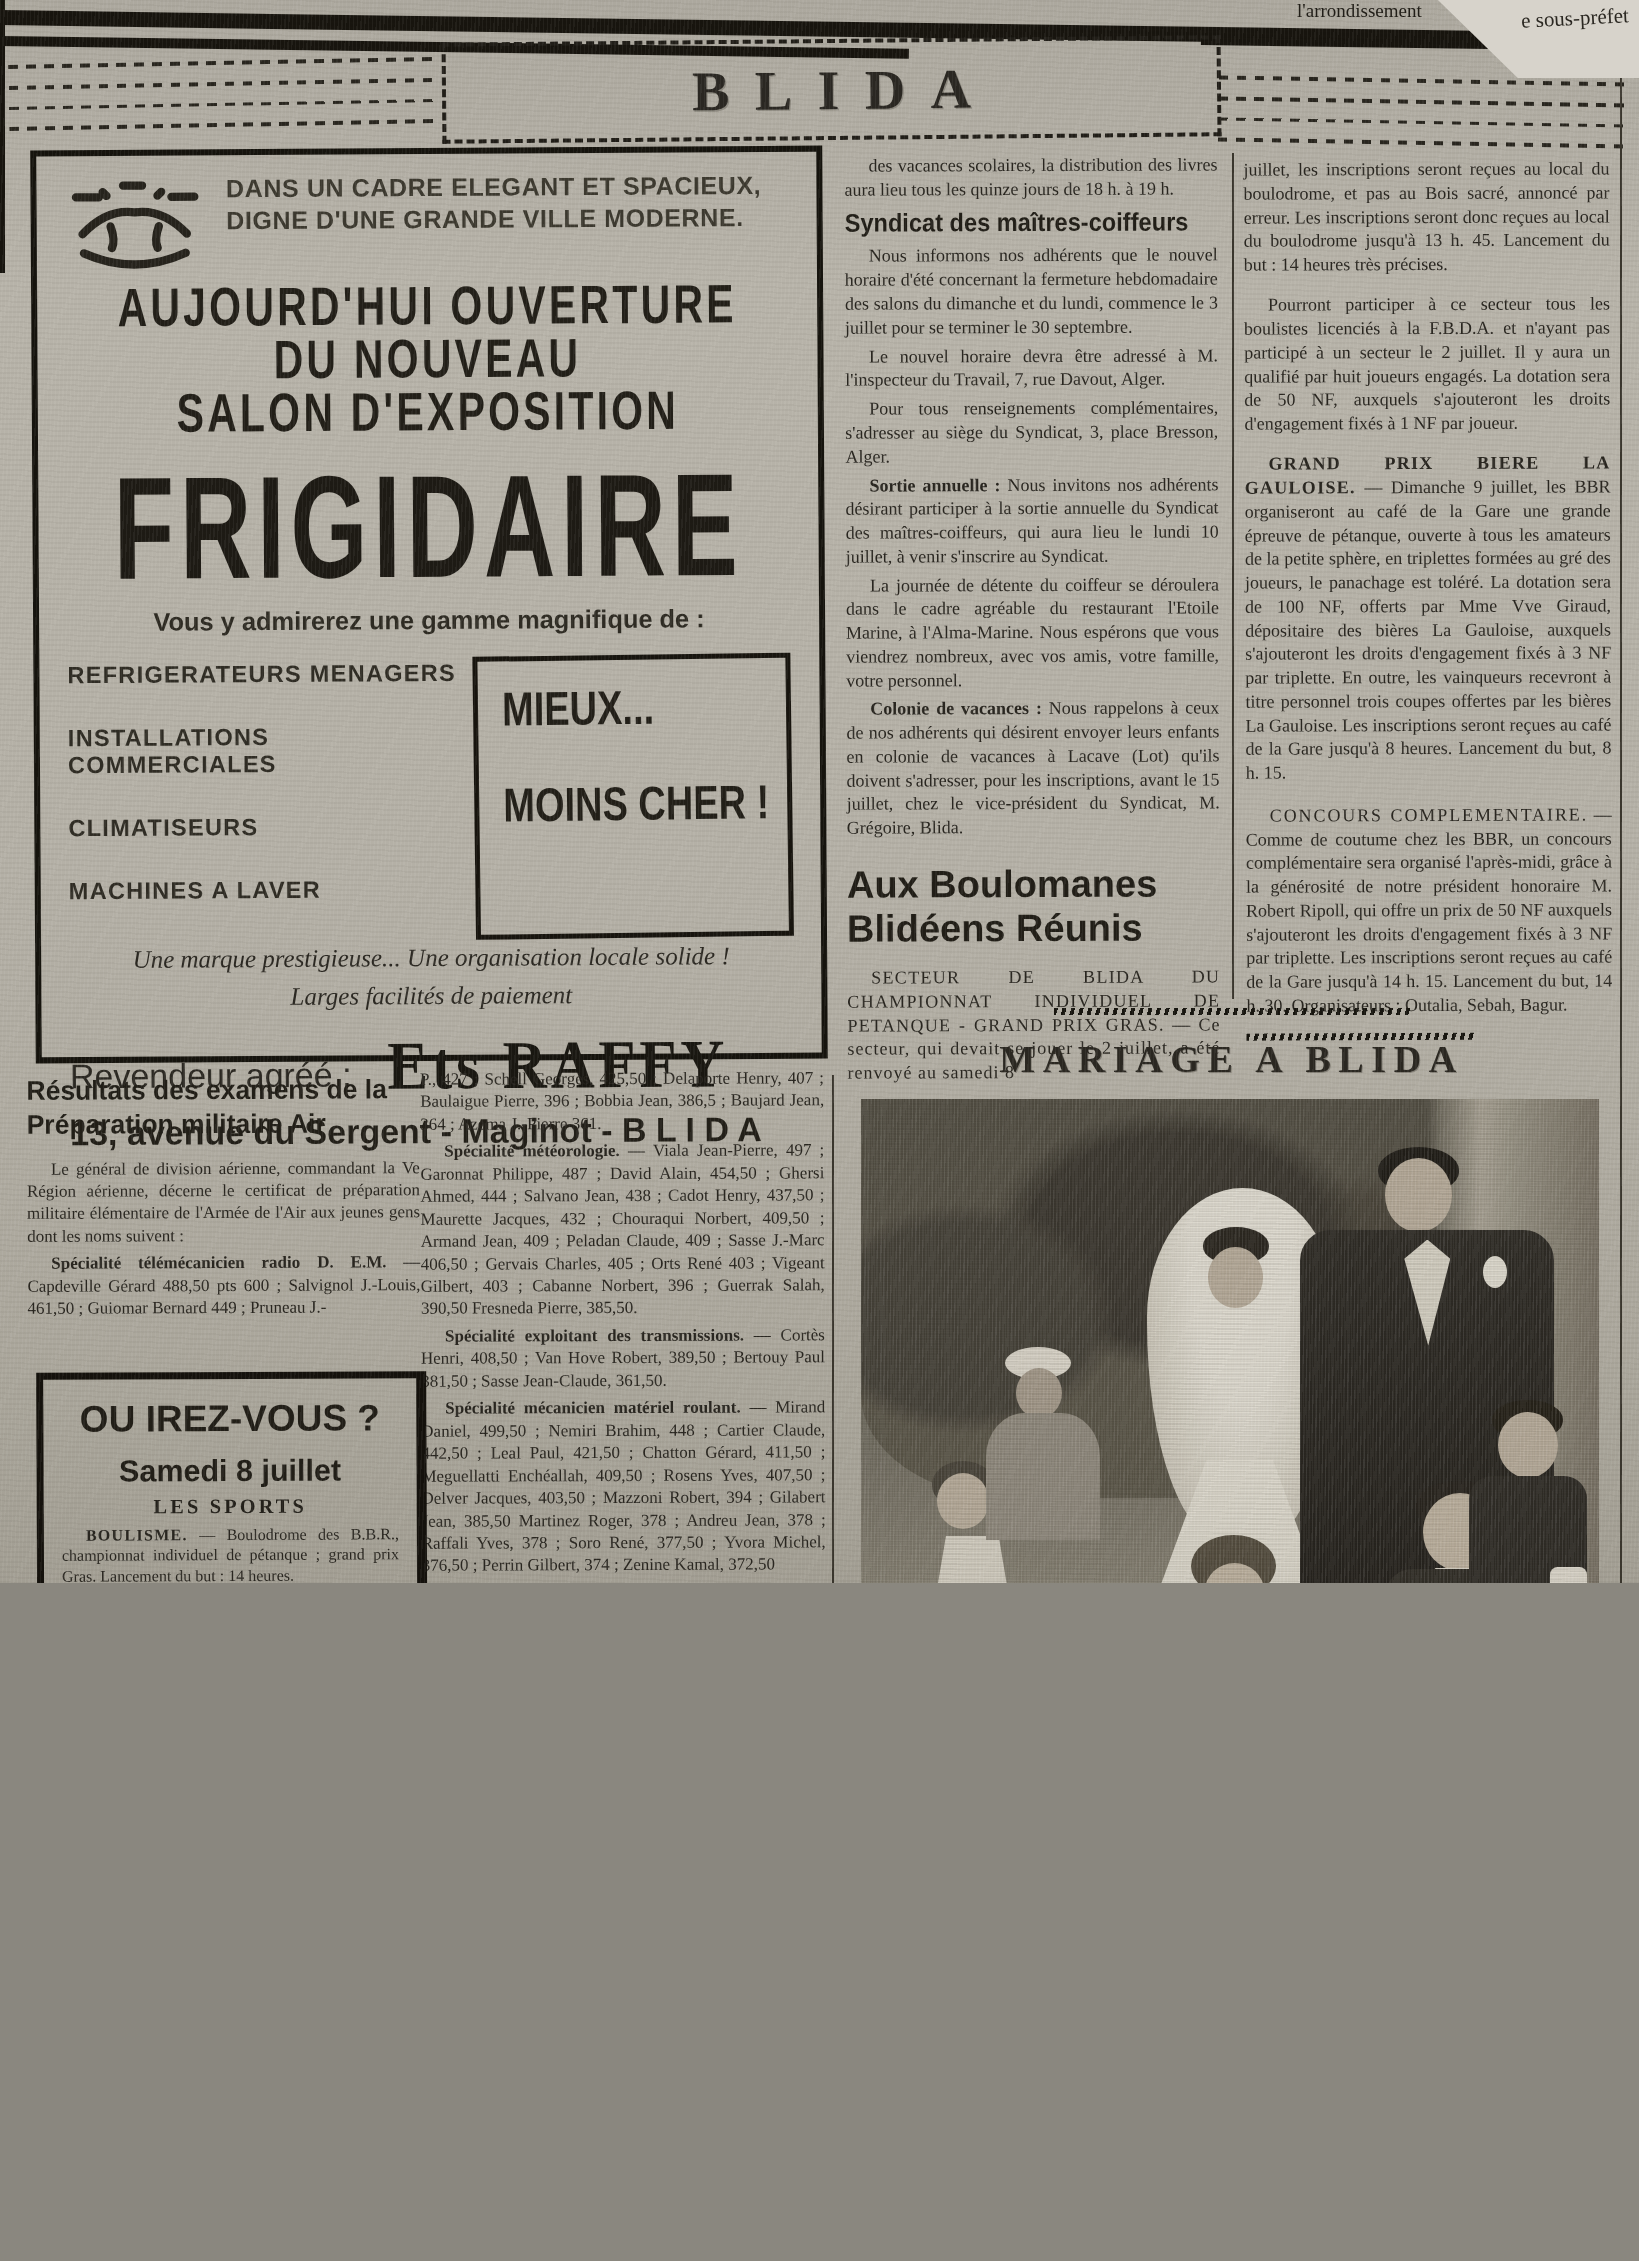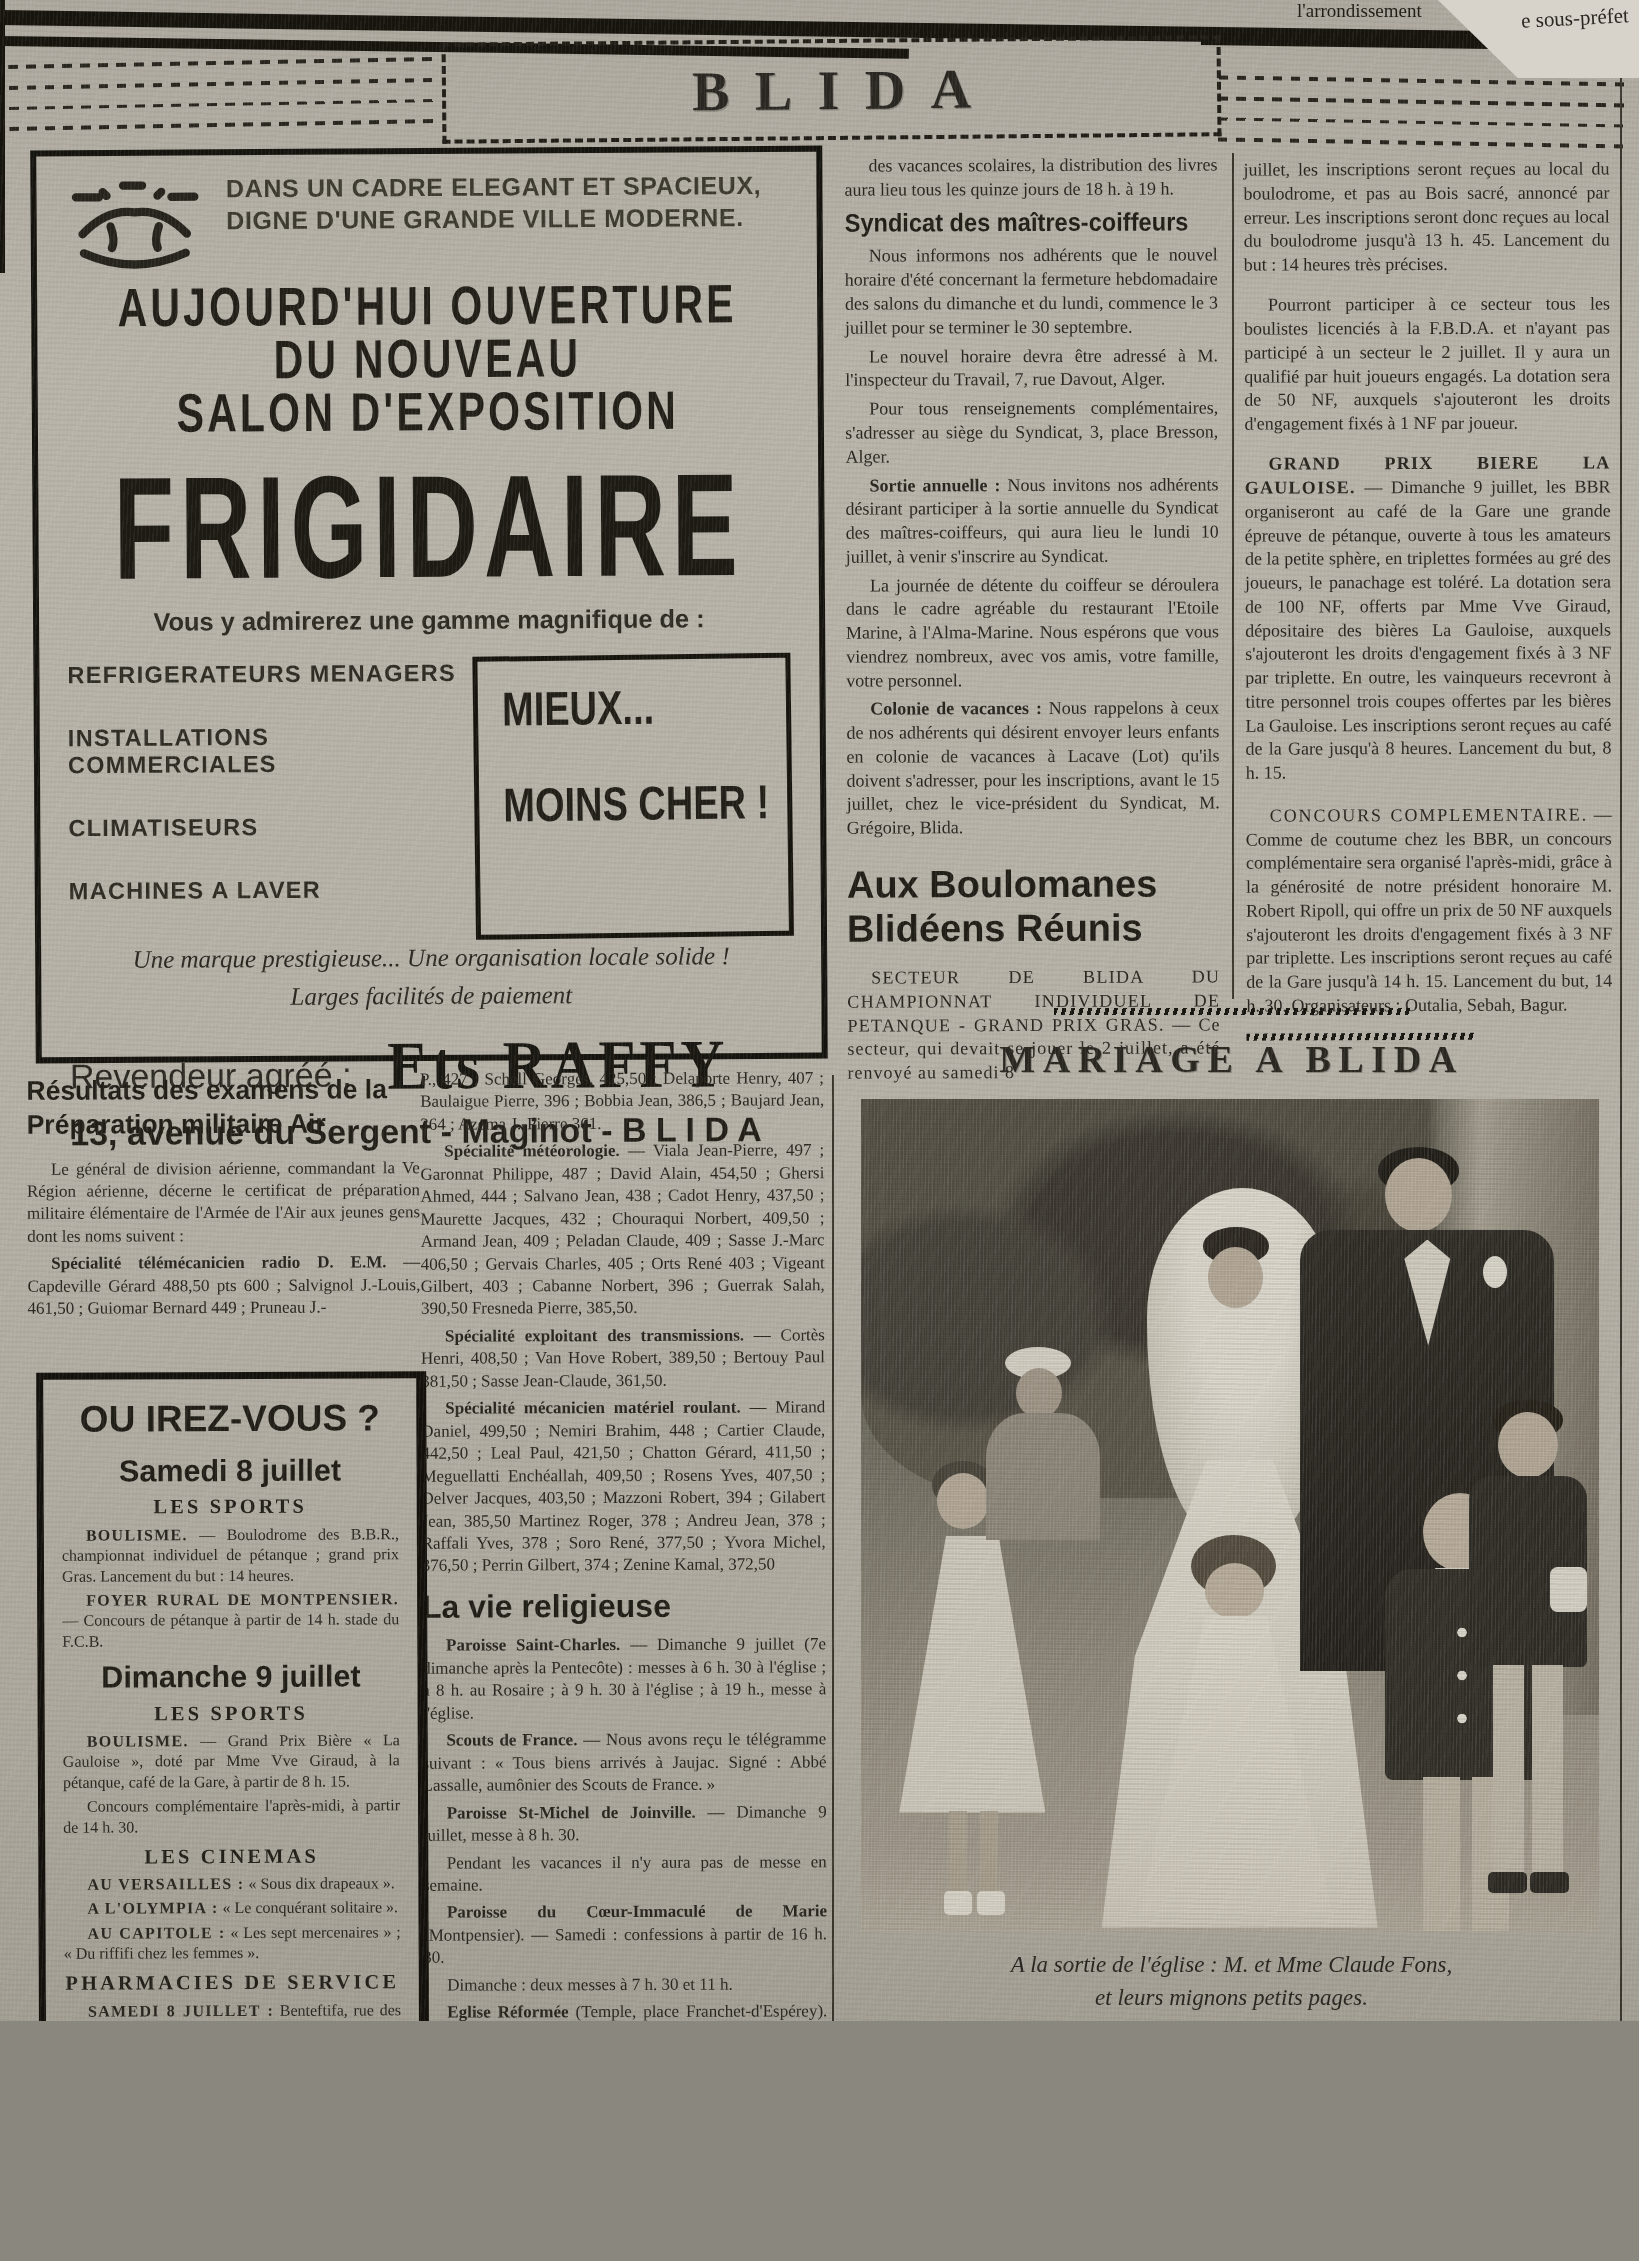--- a/index.html
+++ b/index.html
@@ -1,17 +1,17 @@
 <!DOCTYPE html>
 <html style="font-size:10.2px"><head>
 <meta charset="utf-8">
 <style>
   html,body{margin:0;padding:0;background:#8a877f;}
   .sheet{
-    position:relative;width:1640px;height:2021px;overflow:hidden;
+    position:relative;width:1640px;height:1583px;overflow:hidden;
     background:linear-gradient(180deg,#aca89e 0%,#b7b3a9 18%,#b4b0a6 55%,#aba79c 85%,#a29e93 100%);
     font-family:"Liberation Serif",serif;color:#282520;
   }
   .sheet::after{content:"";position:absolute;inset:0;pointer-events:none;
     background:repeating-linear-gradient(2deg,rgba(45,40,30,.045) 0 1.9px,transparent 1.9px 5.1px),
                repeating-linear-gradient(92deg,rgba(255,255,255,.05) 0 1.3px,transparent 1.3px 3.8px);}
   .bar{position:absolute;background:#17140e;}
   .vrule{position:absolute;width:1.9px;background:#3a362d;}
   .dashrow{height:3.8px;margin-bottom:17px;
     background:repeating-linear-gradient(90deg,#28251e 0 9.5px,transparent 9.5px 18px);}

